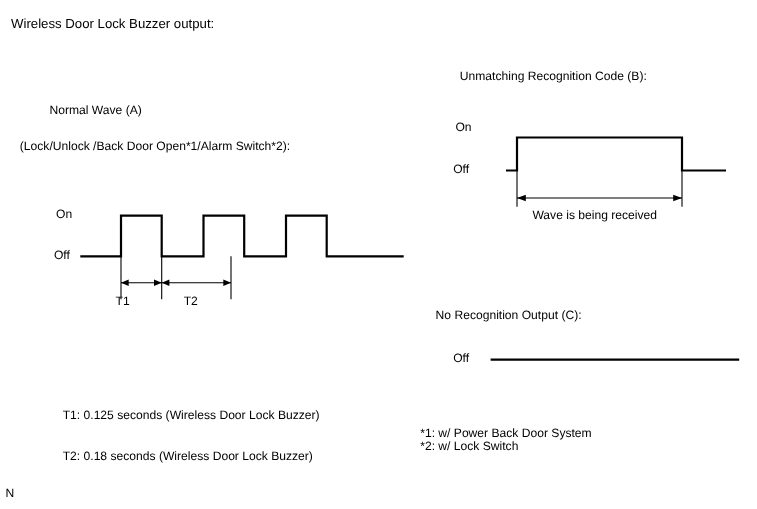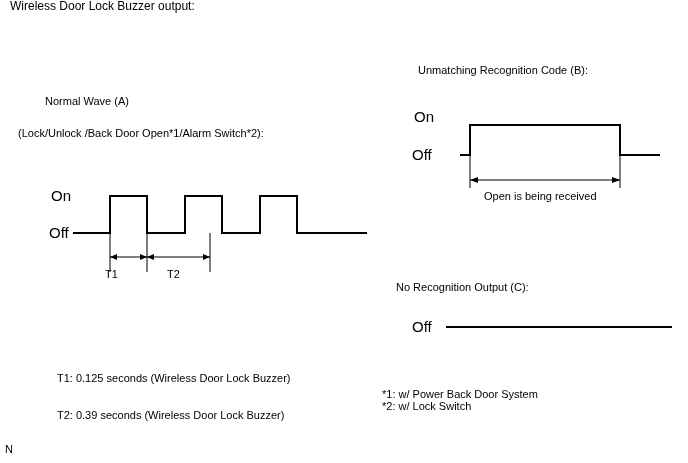--- a/index.html
+++ b/index.html
@@ -19,21 +19,21 @@
     position: absolute;
     font-size: 11px;
     line-height: 13px;
     white-space: pre;
     color: #000;
   }
   .title {
     font-size: 12px;
   }
   .axis-label {
-    font-size: 15px;
+    font-size: 11px;
   }
   .corner-mark {
     font-size: 11px;
   }
   svg {
     position: absolute;
     left: 0;
     top: 0;
     overflow: visible;
   }
@@ -44,21 +44,21 @@
   }
   .thin {
     fill: none;
     stroke: #000;
     stroke-width: 1;
   }
 </style>
 </head>
 <body>
 
-<div class="txt title" style="left:10px; top:0;">Wireless Door Lock Buzzer output:</div>
+<div class="txt title" style="left:10px; top:15px;">Wireless Door Lock Buzzer output:</div>
 
 <div class="txt" style="left:25px; top:95px;margin-left:20px;">Normal Wave (A)</div>
 <div class="txt" style="left:18px; top:127px;">(Lock/Unlock /Back Door Open*1/Alarm Switch*2):</div>
 
 <div class="txt axis-label" style="left:51px; top:189px;">On</div>
 <div class="txt axis-label" style="left:49px; top:226px;">Off</div>
 
 <svg width="688" height="463" aria-hidden="true">
 
   <polyline class="wave" points="73,233 110,233 110,196 147,196 147,233 185,233 185,196 222,196 222,233 260,233 260,196 297,196 297,233 367,233"></polyline>
@@ -84,23 +84,23 @@
 
   <line class="wave" x1="446" y1="327" x2="672" y2="327"></line>
 </svg>
 
 <div class="txt" style="left:105px; top:268px;">T1</div>
 <div class="txt" style="left:167px; top:268px;">T2</div>
 
 <div class="txt" style="left:418px; top:64px;text-align:right;">Unmatching Recognition Code (B):</div>
 <div class="txt axis-label" style="left:414px; top:110px;">On</div>
 <div class="txt axis-label" style="left:412px; top:148px;">Off</div>
-<div class="txt" style="left:484px; top:190px;">Open is being received</div>
+<div class="txt" style="left:484px; top:190px;">Wave is being received</div>
 
 <div class="txt" style="left:396px; top:281px;">No Recognition Output (C):</div>
 <div class="txt axis-label" style="left:412px; top:320px;">Off</div>
 
 <div class="txt" style="left:57px; top:372px;">T1: 0.125 seconds (Wireless Door Lock Buzzer)</div>
-<div class="txt" style="left:57px; top:409px;">T2: 0.39 seconds (Wireless Door Lock Buzzer)</div>
+<div class="txt" style="left:57px; top:409px;">T2: 0.18 seconds (Wireless Door Lock Buzzer)</div>
 <div class="txt" style="left:382px; top:388px;">*1: w/ Power Back Door System</div>
 <div class="txt" style="left:382px; top:400px;">*2: w/ Lock Switch</div>
 
 <div class="txt corner-mark" style="left:5px; top:443px;">N</div>
 
 </body></html>

